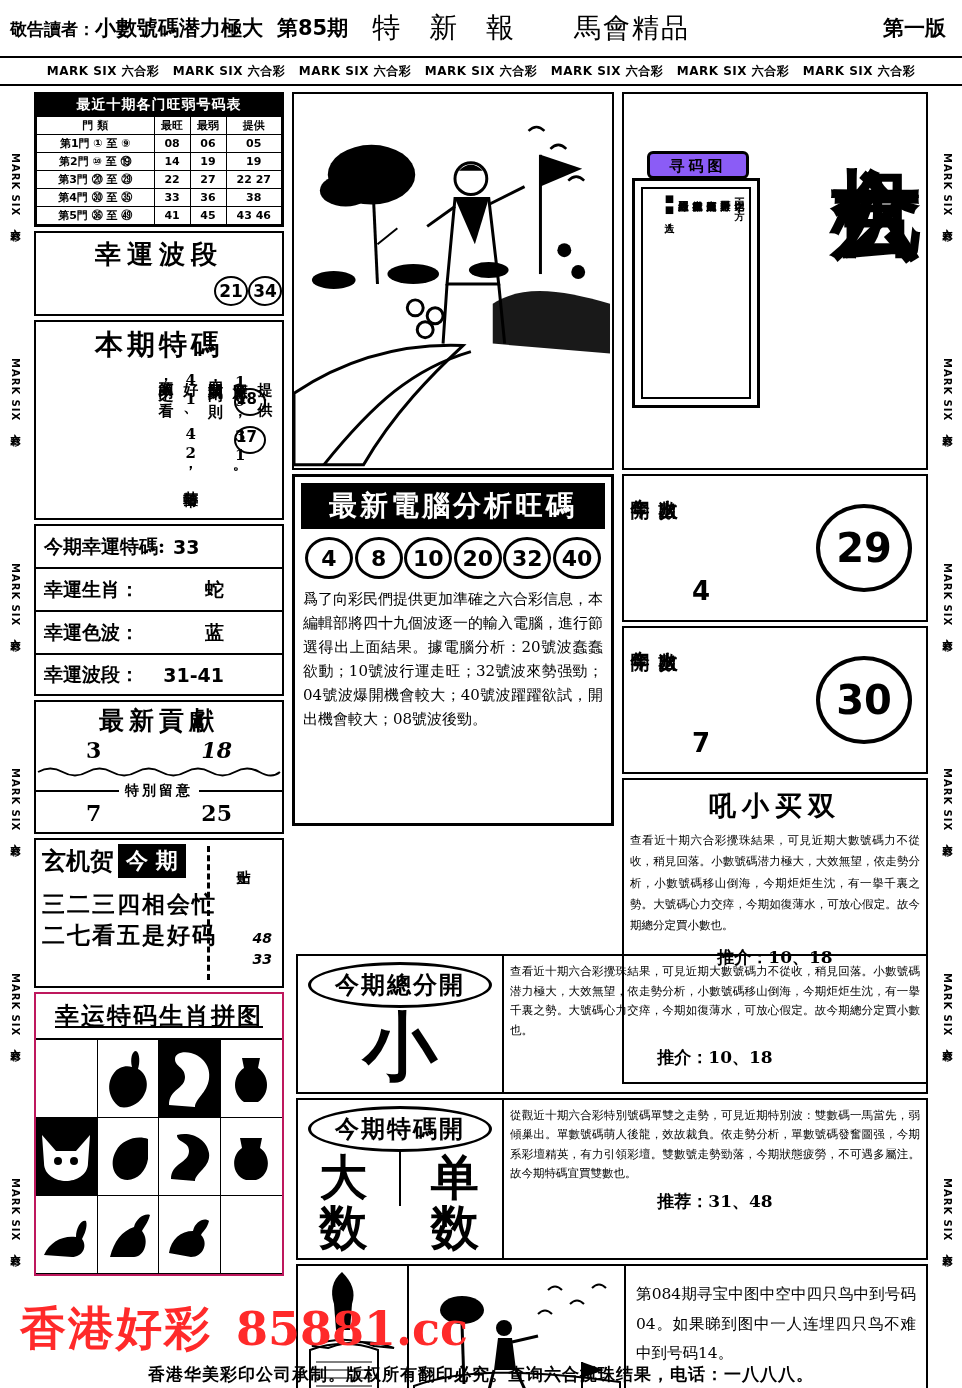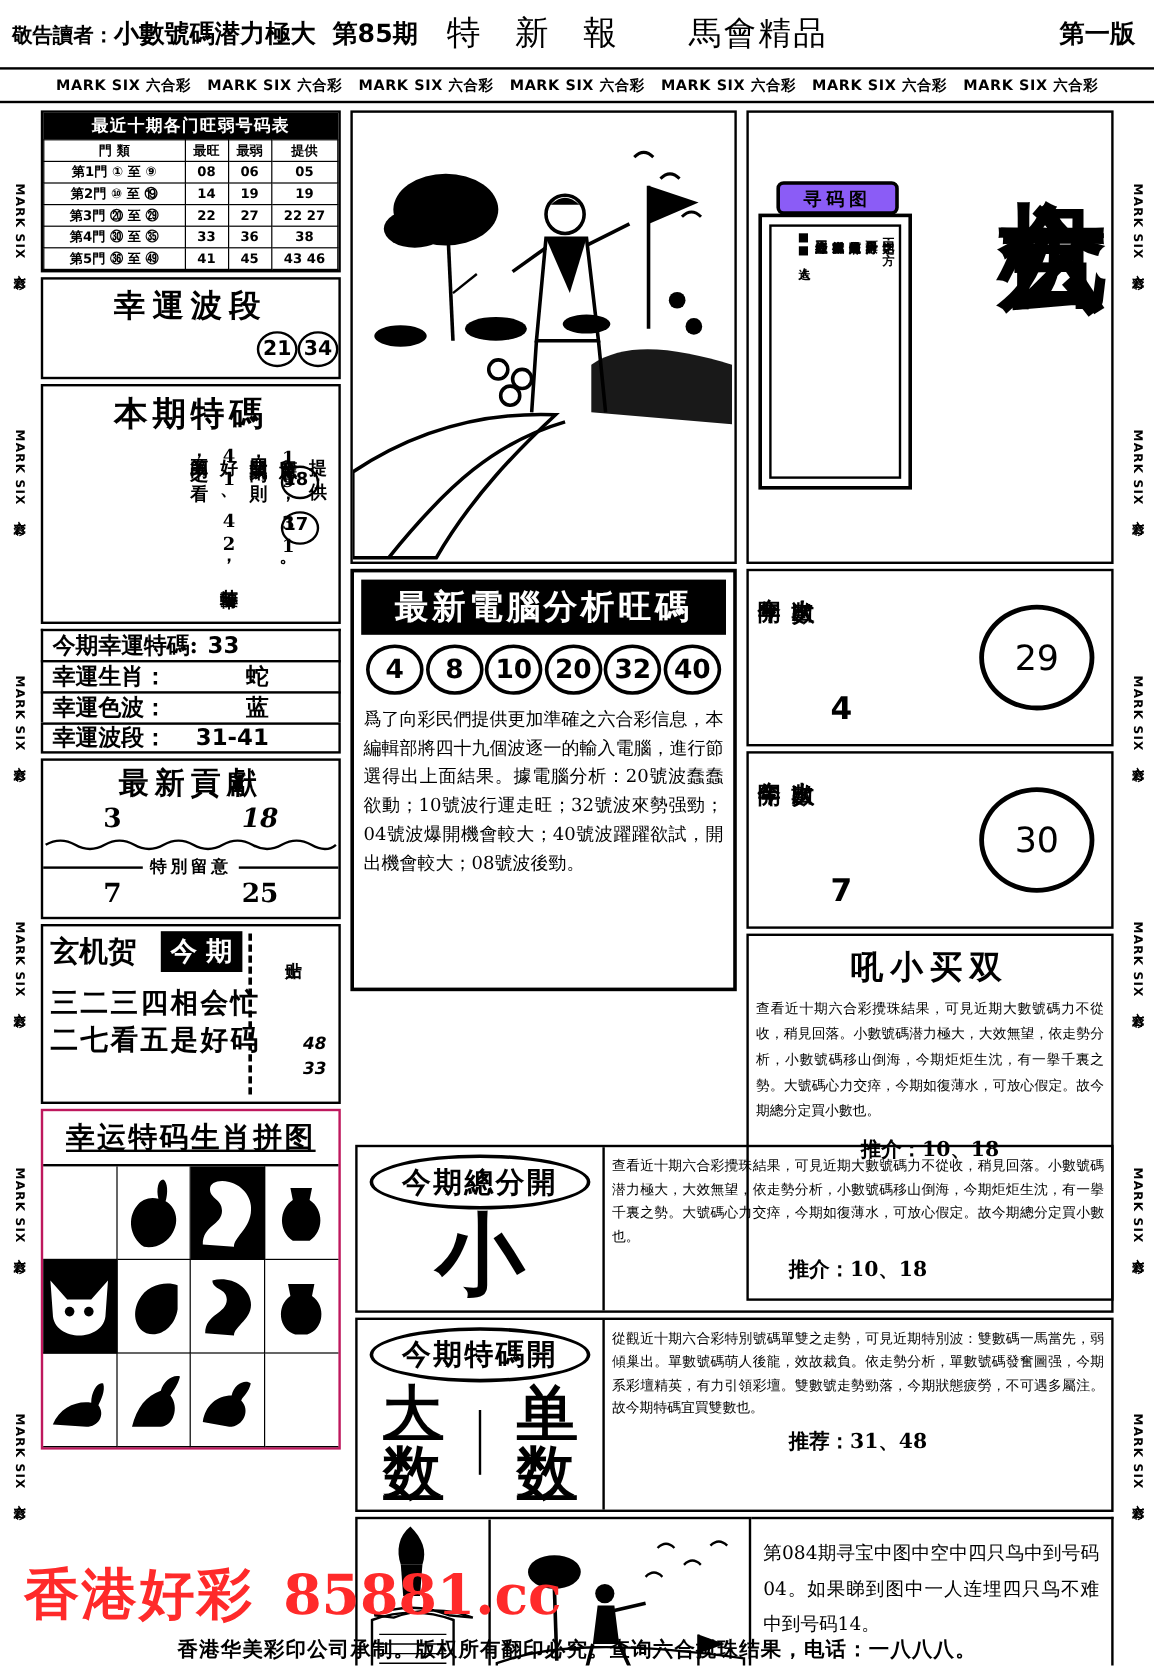--- a/index.html
+++ b/index.html
@@ -89,42 +89,42 @@
            gap:6px; padding:6px 8px 0 8px; height:150px;}
   .vtxt { writing-mode:vertical-rl; text-orientation:upright; font-size:15px;
           line-height:1.25; font-weight:bold; letter-spacing:1px;
           font-family:"DejaVu Serif","Liberation Serif",serif;}
   .tema .small-circs { position:absolute; right:16px; top:66px; }
   .tema .small-circs .circnum { display:block; margin-bottom:10px; width:32px;height:28px;font-size:15px;}
 
   
   .lucky { margin:4px; }
   .lrow { border:2px solid #000; border-bottom:none; display:flex; align-items:center;
-          height:26px; font-size:19px; font-weight:bold;}
+          height:43px; font-size:19px; font-weight:bold;}
   .lrow:last-child { border-bottom:2px solid #000; }
   .lrow .lab { padding-left:8px; font-family:"DejaVu Serif","Liberation Serif",serif;}
   .lrow .val { margin-left:auto; padding-right:58px; font-weight:bold; }
   .lrow.single { justify-content:flex-start; }
   .lrow.single .val { margin-left:8px; padding-right:0; }
 
   
   .gong { margin:4px; border:2px solid #000; text-align:center; padding-bottom:6px;}
   .gong .hd { font-size:25px; font-weight:bold; letter-spacing:5px;
     font-family:"DejaVu Serif","Liberation Serif",serif; padding-top:2px;}
   .gong .pair { display:flex; justify-content:space-around; font-size:22px; font-weight:bold;
     font-family:"DejaVu Serif","Liberation Serif",serif; }
   .gong .pair .i { font-style:italic; }
   .wave { height:14px; width:100%; }
   .gong .sub { font-size:14px; font-weight:bold; letter-spacing:3px; }
   .gong .subline { display:flex; align-items:center; justify-content:center; gap:6px;}
   .gong .subline .ln { flex:1; height:2px; background:#000; }
 
   
   .xuan { margin:4px; border:2px solid #000; position:relative; height:150px; }
-  .xuan .hd { display:flex; align-items:center; gap:20px; padding:4px 6px 0 6px;}
+  .xuan .hd { display:flex; align-items:center; gap:4px; padding:4px 6px 0 6px;}
   .xuan .hd .w { font-size:24px; font-weight:bold;
     font-family:"DejaVu Serif","Liberation Serif",serif;}
   .xuan .hd .tag { background:#000; color:#fff; padding:2px 8px; font-size:22px; font-weight:bold;
     font-family:"DejaVu Serif","Liberation Serif",serif;}
   .xuan .poem { padding:10px 0 0 6px; font-size:23px; line-height:1.35; font-weight:bold;
     font-family:"DejaVu Serif","Liberation Serif",serif; letter-spacing:2px;}
   .xuan .sidebox { position:absolute; right:6px; top:4px; width:64px; text-align:center; }
   .xuan .sidebox .vt { writing-mode:vertical-rl; text-orientation:upright; font-size:14px;
      font-weight:bold; display:inline-block; }
   .xuan .dashed { position:absolute; right:72px; top:6px; bottom:6px; border-left:3px dashed #000;}
@@ -191,21 +191,21 @@
   
   .outbox { margin:4px; border:2px solid #000; display:flex; height:148px; }
   .outlabels { display:flex; flex-direction:row-reverse; padding:8px 6px 0 4px; gap:2px;}
   .outlabels .v { writing-mode:vertical-rl; text-orientation:upright; font-size:19px;
      font-weight:bold; letter-spacing:1px;
      font-family:"DejaVu Serif","Liberation Serif",serif;}
   .outcount { font-size:26px; font-weight:bold; align-self:flex-end; padding:0 0 14px 4px; }
   .outcirc { margin-left:auto; margin-right:14px; align-self:center;
      width:96px; height:88px; border:4px solid #000; border-radius:50%;
      display:flex; align-items:center; justify-content:center;
-     font-size:29px; font-weight:normal; }
+     font-size:40px; font-weight:bold; }
 
   
   .hotbox { margin:4px; border:2px solid #000; padding:6px; height:306px; }
   .hotbox .hd3 { text-align:center; font-size:27px; font-weight:bold; letter-spacing:6px;
     font-family:"DejaVu Serif","Liberation Serif",serif; padding:2px 0 6px 0;}
   .hotbox .body { font-size:11.5px; line-height:1.85; text-align:justify;
     font-family:"DejaVu Serif","Liberation Serif",serif;}
   .hotbox .rec { font-size:17px; font-weight:bold; text-align:center; margin-top:10px;
     font-family:"DejaVu Serif","Liberation Serif",serif;}
 
@@ -573,21 +573,21 @@
         </div>
         <div class="predright">
           <div class="body">查看近十期六合彩攪珠結果，可見近期大數號碼力不從收，稍見回落。小數號碼潜力極大，大效無望，依走勢分析，小數號碼移山倒海，今期炬炬生沈，有一擧千裏之勢。大號碼心力交瘁，今期如復薄水，可放心假定。故今期總分定買小數也。</div>
           <div class="rec">推介：10、18</div>
         </div>
       </div>
 
       <div class="predbox">
         <div class="predleft">
           <div class="oval">今期特碼開</div>
-          <div class="bigchar two" style="display: flex; justify-content: center; align-items: center; text-decoration: underline;">
+          <div class="bigchar two" style="display: flex; justify-content: center; ">
               <span>大数</span>
               <span style="width: 3px; height: 54px; background: rgb(0, 0, 0); margin: 0px 8px;"></span>
               <span>单数</span>
             </div>
         </div>
         <div class="predright">
           <div class="body">從觀近十期六合彩特別號碼單雙之走勢，可見近期特別波：雙數碼一馬當先，弱傾巢出。單數號碼萌人後龍，效故裁負。依走勢分析，單數號碼發奮圖强，今期系彩壇精英，有力引領彩壇。雙數號走勢勁落，今期狀態疲勞，不可遇多屬注。故今期特碼宜買雙數也。</div>
           <div class="rec">推荐：31、48</div>
         </div>
       </div>

